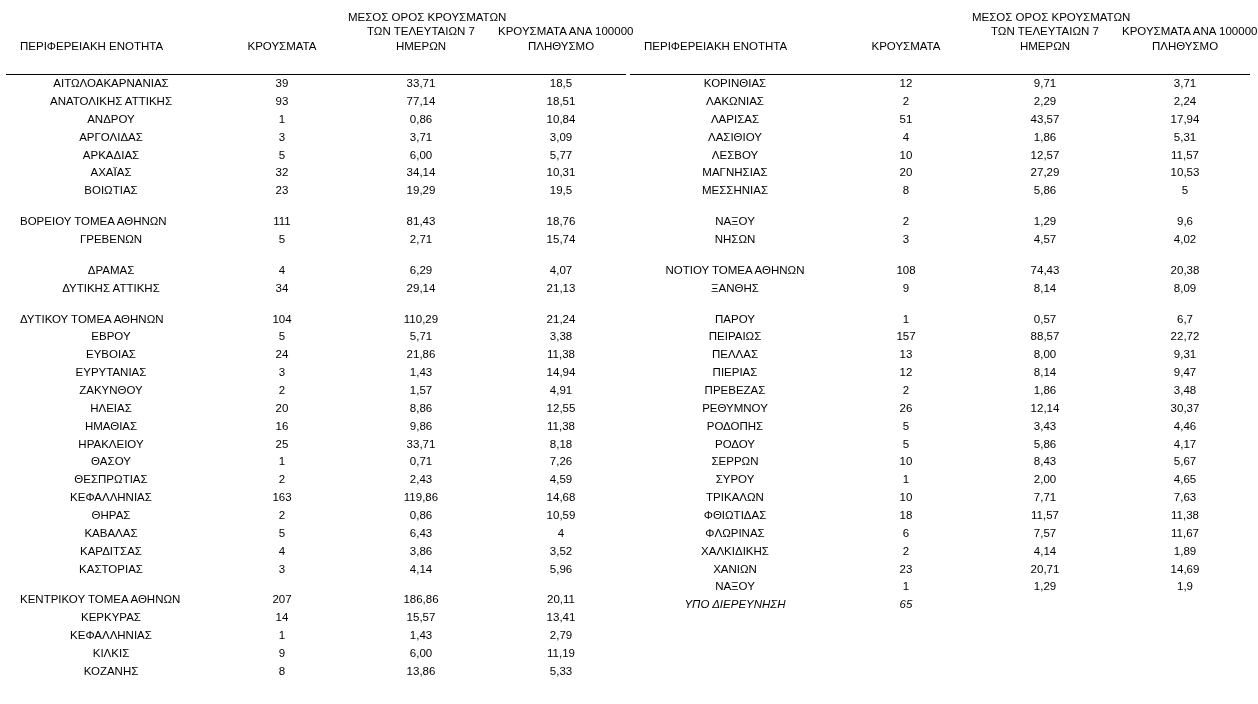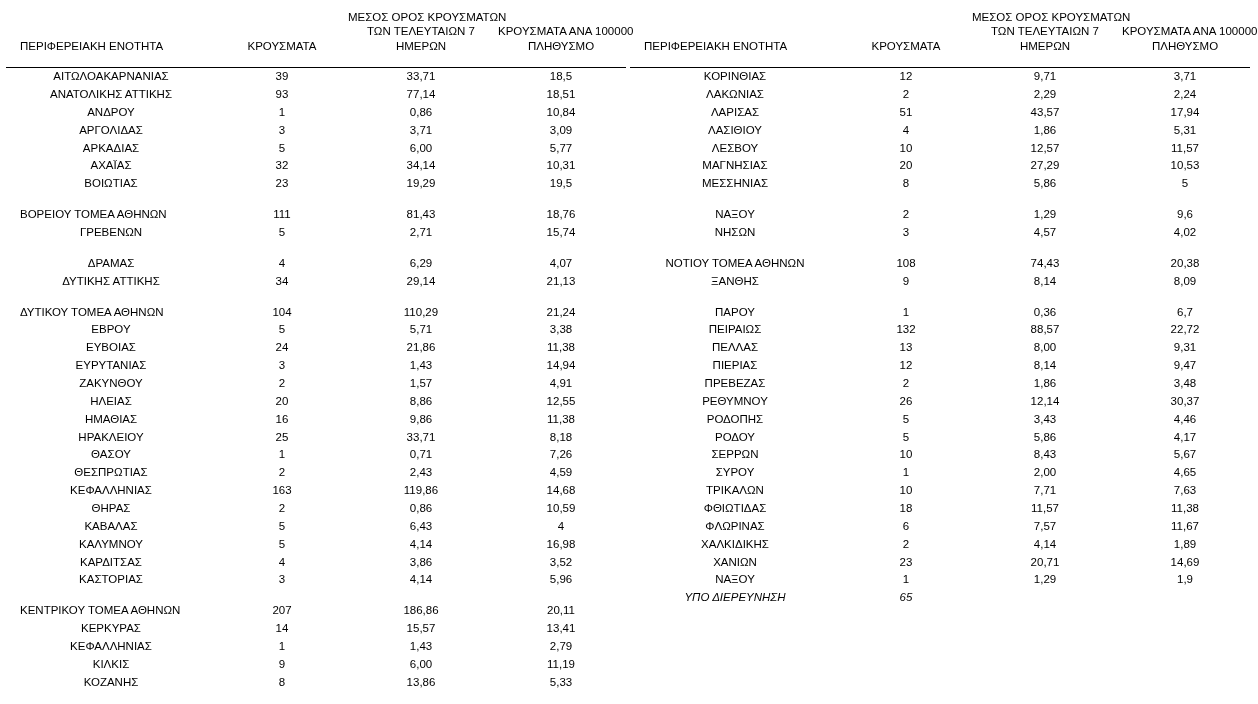--- a/index.html
+++ b/index.html
@@ -42,21 +42,21 @@
     padding: 0 2px 2px 2px;
     line-height: 1.25;
     text-align: center;
   }
   thead th.region-head {
     text-align: left;
     padding-left: 14px;
   }
   thead tr.head-row th {
     border-bottom: 1px solid #000000;
-    padding-bottom: 14px;
+    padding-bottom: 21px;
   }
   .hdr-line { display: block; white-space: nowrap; }
 
   tbody td {
     padding: 1px 2px;
     line-height: 1.38;
     font-size: 11.5px;
     text-align: center;
     white-space: nowrap;
   }
@@ -263,26 +263,20 @@
             <td class="">0,86</td>
             <td class="">10,59</td>
           </tr>
           <tr class="row">
             <td class="region">ΚΑΒΑΛΑΣ</td>
             <td class="">5</td>
             <td class="">6,43</td>
             <td class="">4</td>
           </tr>
           <tr class="row">
-            <td class="region">ΚΑΛΥΜΝΟΥ</td>
-            <td class="">5</td>
-            <td class="">4,14</td>
-            <td class="">16,98</td>
-          </tr>
-          <tr class="row">
             <td class="region">ΚΑΡΔΙΤΣΑΣ</td>
             <td class="">4</td>
             <td class="">3,86</td>
             <td class="">3,52</td>
           </tr>
           <tr class="row">
             <td class="region">ΚΑΣΤΟΡΙΑΣ</td>
             <td class="">3</td>
             <td class="">4,14</td>
             <td class="">5,96</td>
@@ -421,26 +415,26 @@
             <td class="">9</td>
             <td class="">8,14</td>
             <td class="">8,09</td>
           </tr>
           <tr class="spacer">
             <td colspan="4">&nbsp;</td>
           </tr>
           <tr class="row">
             <td class="region">ΠΑΡΟΥ</td>
             <td class="">1</td>
-            <td class="">0,36</td>
+            <td class="">0,57</td>
             <td class="">6,7</td>
           </tr>
           <tr class="row">
             <td class="region">ΠΕΙΡΑΙΩΣ</td>
-            <td class="">132</td>
+            <td class="">157</td>
             <td class="">88,57</td>
             <td class="">22,72</td>
           </tr>
           <tr class="row">
             <td class="region">ΠΕΛΛΑΣ</td>
             <td class="">13</td>
             <td class="">8,00</td>
             <td class="">9,31</td>
           </tr>
           <tr class="row">

